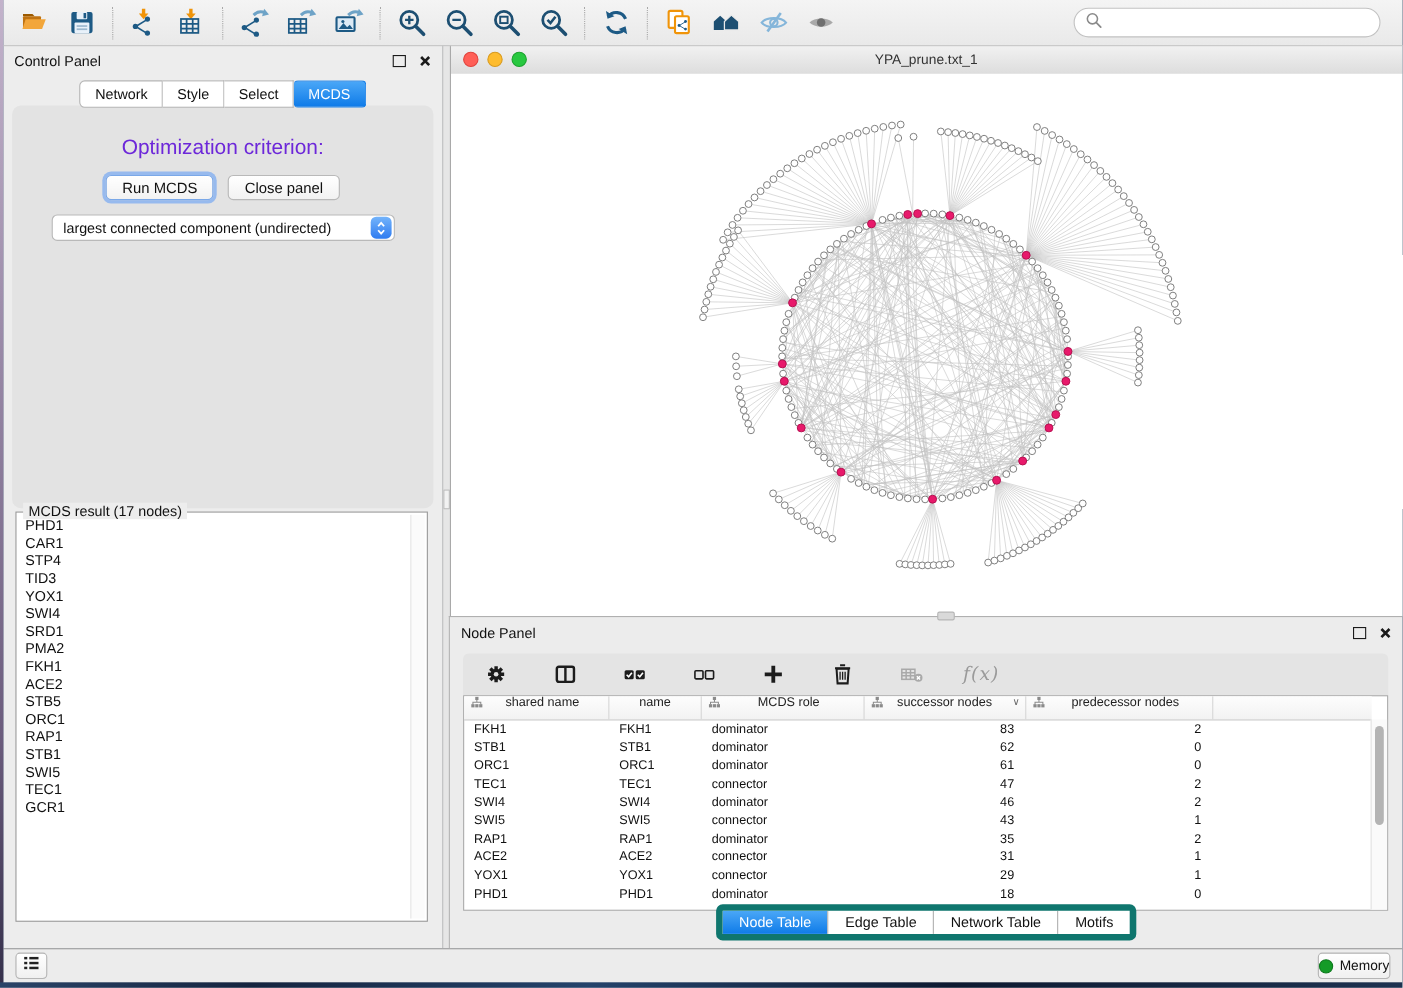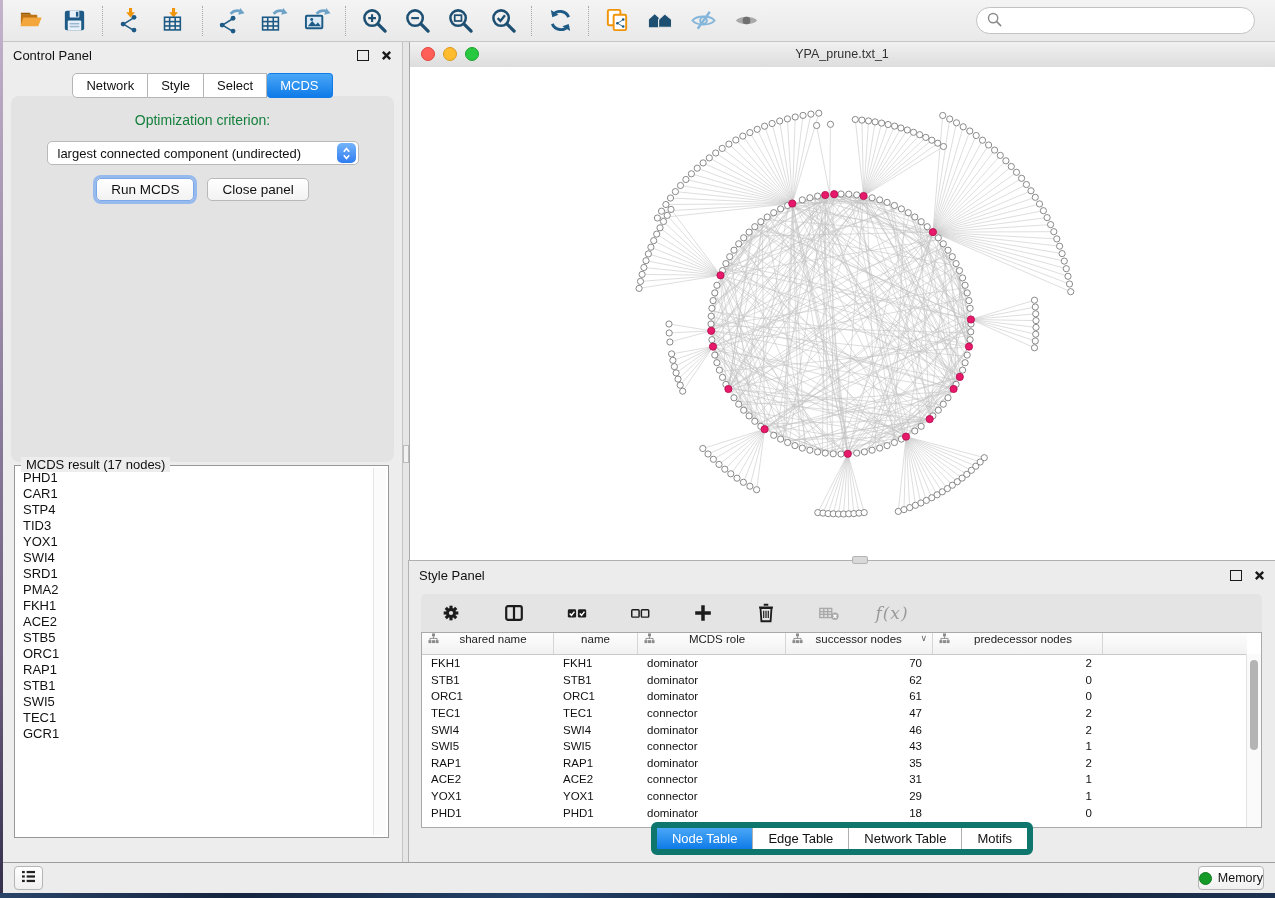--- a/index.html
+++ b/index.html
@@ -27,21 +27,21 @@
   .panel-header{height:28px;display:flex;align-items:center;padding:0 10px;font-size:13px;color:#111}
   .panel-header .spacer{flex:1}
   .float-icon{width:10px;height:9px;border:1.6px solid #1a1a1a;display:inline-block;margin-right:12px}
   .close-icon{display:inline-block;line-height:0}
   #cp-tabs{position:absolute;top:32px;left:0;width:100%;display:flex;justify-content:center;z-index:2}
   .tab{padding:4px 13px;font-size:13px;background:#fff;border:1px solid #b5b5b5;border-left:none;color:#111}
   .tab:first-child{border-left:1px solid #b5b5b5;border-radius:5px 0 0 5px}
   .tab:last-child{border-radius:0 5px 5px 0}
   .tab.selected{background:linear-gradient(#4aa7f7,#0f7be8);color:#fff;border-color:#0f7be8;border-radius:4px}
   #cp-box{position:absolute;left:8px;right:8px;top:55px;height:366px;background:#e3e3e3;border-radius:8px}
-  #opt-label{text-align:center;margin-top:16px;font-size:14px;color:#15803d}
+  #opt-label{text-align:center;margin-top:28px;font-size:19px;color:#6d28d9}
   #criterion-select{margin:13px auto 0;width:312px;height:24px;background:#fff;border:1px solid #b9b9b9;
     border-radius:5px;display:flex;align-items:center;font-size:13px;color:#111;padding-left:10px;box-sizing:border-box}
   #criterion-select .sel-text{flex:1}
   .stepper{width:19px;height:20px;margin-right:2px;border-radius:5px;
     background:linear-gradient(#74b4fb,#2f7cf0);display:flex;align-items:center;justify-content:center}
   #cp-buttons{display:flex;justify-content:center;gap:13px;margin-top:13px}
   .mac-btn{background:linear-gradient(#ffffff,#f2f2f2);border:1px solid #b9b9b9;border-radius:5px;
     font-size:13.5px;padding:3px 14px;color:#111;font-family:"Liberation Sans",sans-serif}
   .mac-btn.focus-ring{box-shadow:0 0 0 3px rgba(110,165,245,.65);border-color:#7aa8e8}
   #cp-result{position:absolute;left:11px;right:13px;top:424px;bottom:24px;border:1px solid #979797;background:#fff}
@@ -301,32 +301,32 @@
         </svg></span>
   </div>
   <div id="cp-tabs">
       <span class="tab">Network</span>
       <span class="tab">Style</span>
       <span class="tab">Select</span>
       <span class="tab selected">MCDS</span>
     </div>
   <div id="cp-box">
     <div id="opt-label">Optimization criterion:</div>
+    <div id="cp-buttons">
+      <button class="mac-btn focus-ring">Run MCDS</button>
+      <button class="mac-btn">Close panel</button>
+    </div>
     <div id="criterion-select">
       <span class="sel-text">largest connected component (undirected)</span>
       <span class="stepper">
         <svg viewBox="0 0 10 16" width="9" height="15">
             <path d="M2 6l3-3.5L8 6" stroke="#fff" stroke-width="1.8" fill="none"></path>
             <path d="M2 10l3 3.5L8 10" stroke="#fff" stroke-width="1.8" fill="none"></path>
           </svg>
       </span>
-    </div>
-    <div id="cp-buttons">
-      <button class="mac-btn focus-ring">Run MCDS</button>
-      <button class="mac-btn">Close panel</button>
     </div>
   </div>
   <div id="cp-result">
     <span class="legend">MCDS result (17 nodes)</span>
     <div id="mcds-list">
         <div>PHD1</div>
         <div>CAR1</div>
         <div>STP4</div>
         <div>TID3</div>
         <div>YOX1</div>
@@ -1062,21 +1062,21 @@
           <circle cx="520.7" cy="352.1" r="3.6"></circle>
           <circle cx="544.6" cy="322" r="3.6"></circle>
           <circle cx="550.8" cy="309.9" r="3.6"></circle>
           <circle cx="560" cy="279.6" r="3.6"></circle>
         </g>
       </svg></div>
 </div>
 
 <div id="table-panel">
   <div class="panel-header">
-    <span>Style Panel</span>
+    <span>Node Panel</span>
     <span class="spacer"></span>
     <span class="float-icon"></span>
     <span class="close-icon" id="tp-close-slot"><svg viewBox="0 0 12 12" width="11" height="11">
           <path d="M2 2l8 8M10 2l-8 8" stroke="#1a1a1a" stroke-width="2.6"></path>
         </svg></span>
   </div>
   <div id="tp-toolbar">
       <span class="tp-btn">
         <svg viewBox="0 0 24 24" width="22" height="22">
           <g stroke="#1c1c1c" stroke-width="3.4">
@@ -1192,21 +1192,21 @@
           </svg>
           <span class="hlabel">predecessor nodes</span>
         </div>
         <div class="hcell col-fill"></div>
       </div>
     <div id="tp-body">
         <div class="trow">
           <div class="tcell col-shared">FKH1</div>
           <div class="tcell col-name">FKH1</div>
           <div class="tcell col-role">dominator</div>
-          <div class="tcell col-succ num">70</div>
+          <div class="tcell col-succ num">83</div>
           <div class="tcell col-pred num">2</div>
         </div>
         <div class="trow">
           <div class="tcell col-shared">STB1</div>
           <div class="tcell col-name">STB1</div>
           <div class="tcell col-role">dominator</div>
           <div class="tcell col-succ num">62</div>
           <div class="tcell col-pred num">0</div>
         </div>
         <div class="trow">

